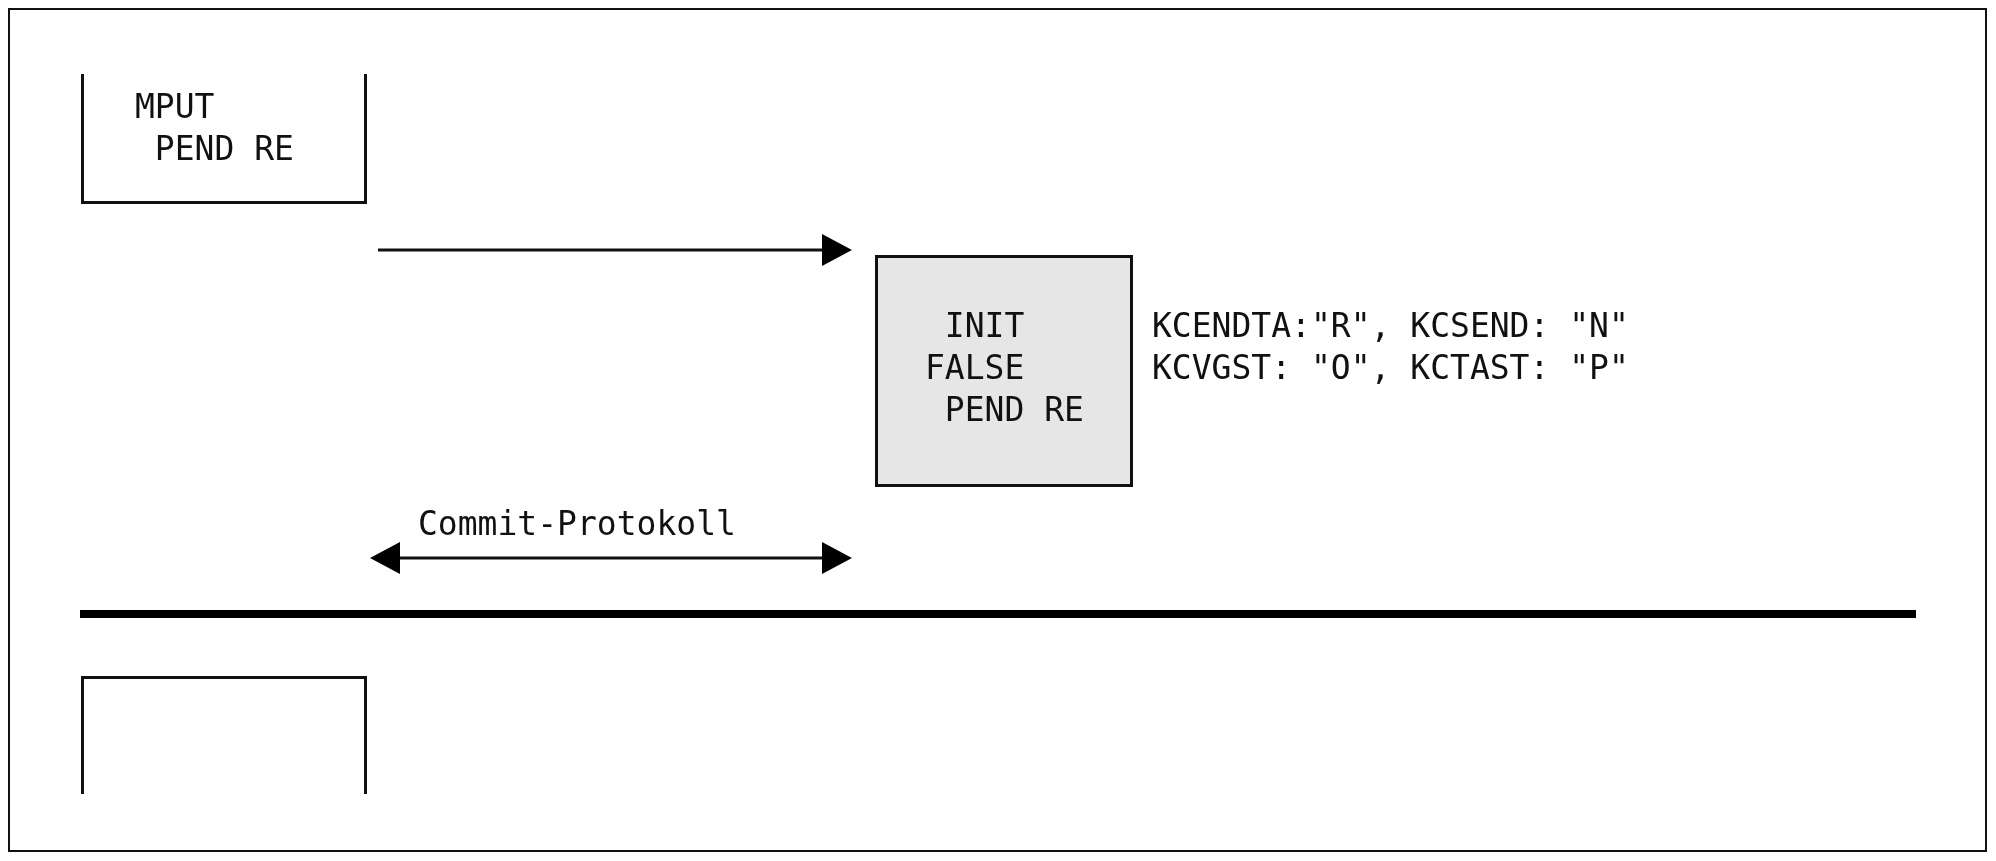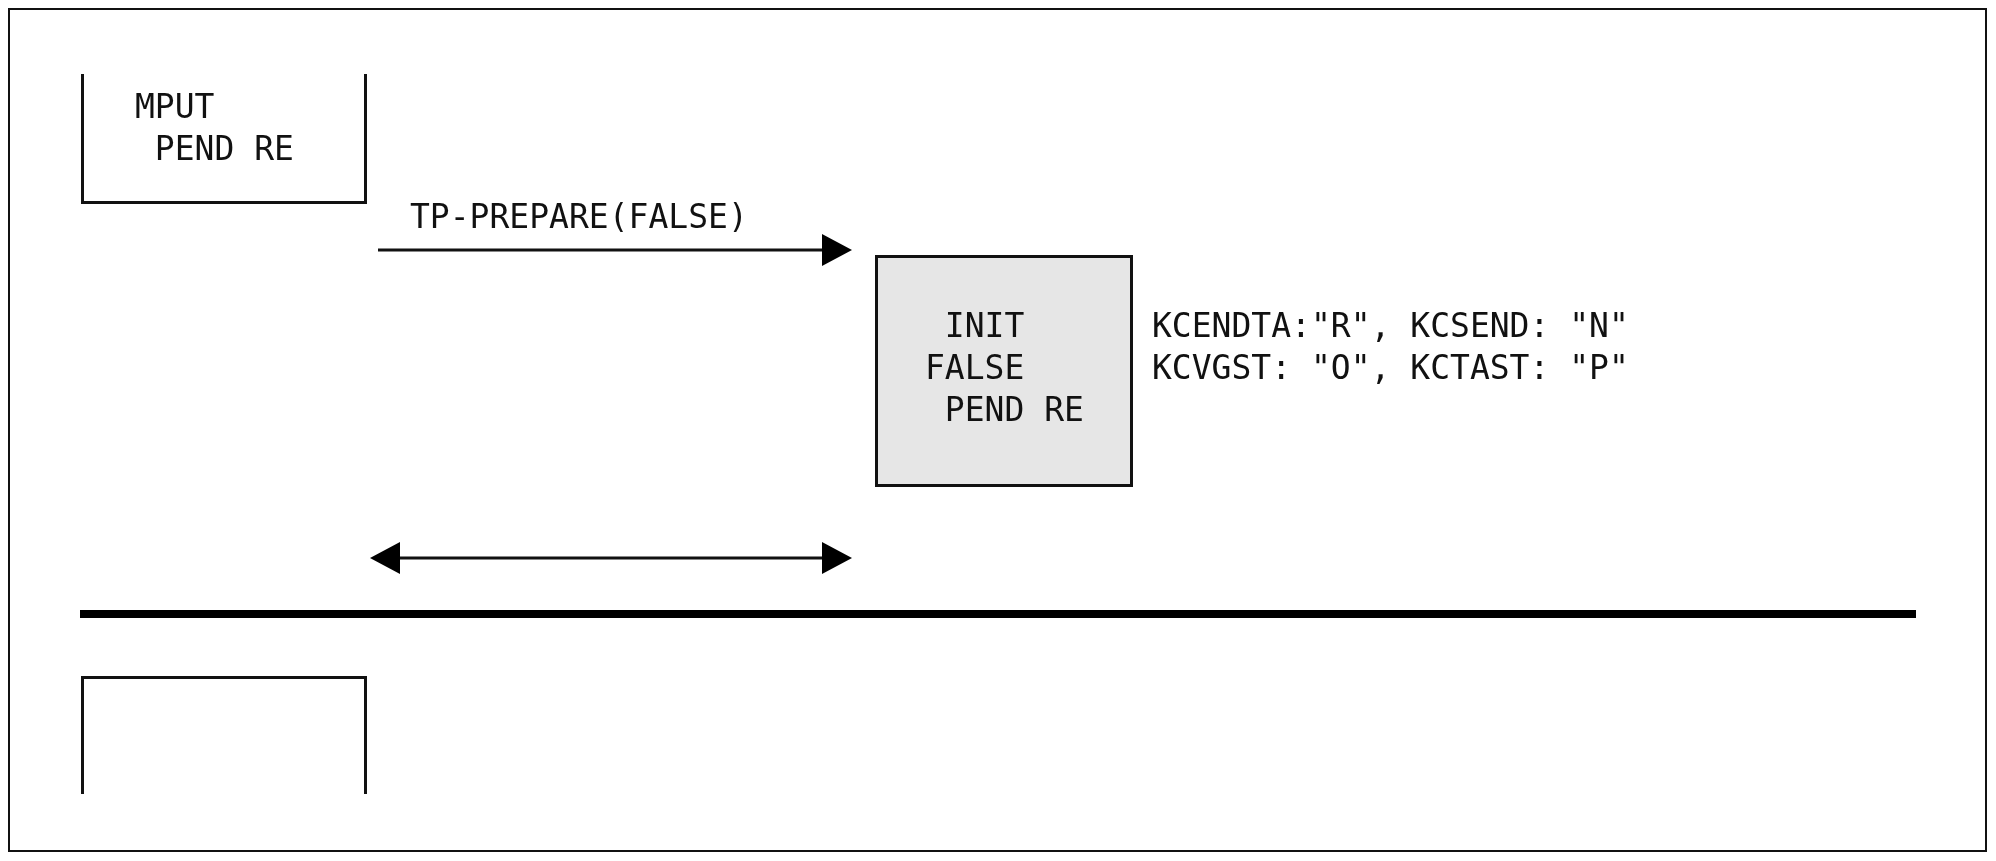--- a/index.html
+++ b/index.html
@@ -125,34 +125,34 @@
 <body>
 
 <div id="canvas">
 
   <div class="outer-frame"></div>
 
   <div class="box-open-top"></div>
   <div class="mono-text box-label-mput">MPUT
  PEND RE</div>
 
-  <div class="mono-text arrow-label-prepare">TP-PREPARE(FALSE)</div>
   <svg class="arrow-svg arrow-prepare" width="480" height="36">
     <line x1="8" y1="18" x2="452" y2="18" stroke="#111111" stroke-width="3"></line>
     <polygon points="452,2 482,18 452,34" fill="#000000"></polygon>
   </svg>
 
   <div class="box-gray"></div>
   <div class="mono-text box-label-init"> INIT
 FALSE
  PEND RE</div>
 
   <div class="mono-text side-params">KCENDTA:"R", KCSEND: "N"
 KCVGST: "O", KCTAST: "P"</div>
 
+  <div class="mono-text arrow-label-commit">Commit-Protokoll</div>
   <svg class="arrow-svg arrow-commit" width="480" height="36">
     <line x1="30" y1="18" x2="452" y2="18" stroke="#111111" stroke-width="3"></line>
     <polygon points="30,2 0,18 30,34" fill="#000000"></polygon>
     <polygon points="452,2 482,18 452,34" fill="#000000"></polygon>
   </svg>
 
   <div class="thick-bar"></div>
 
   <div class="box-open-bottom"></div>
 

